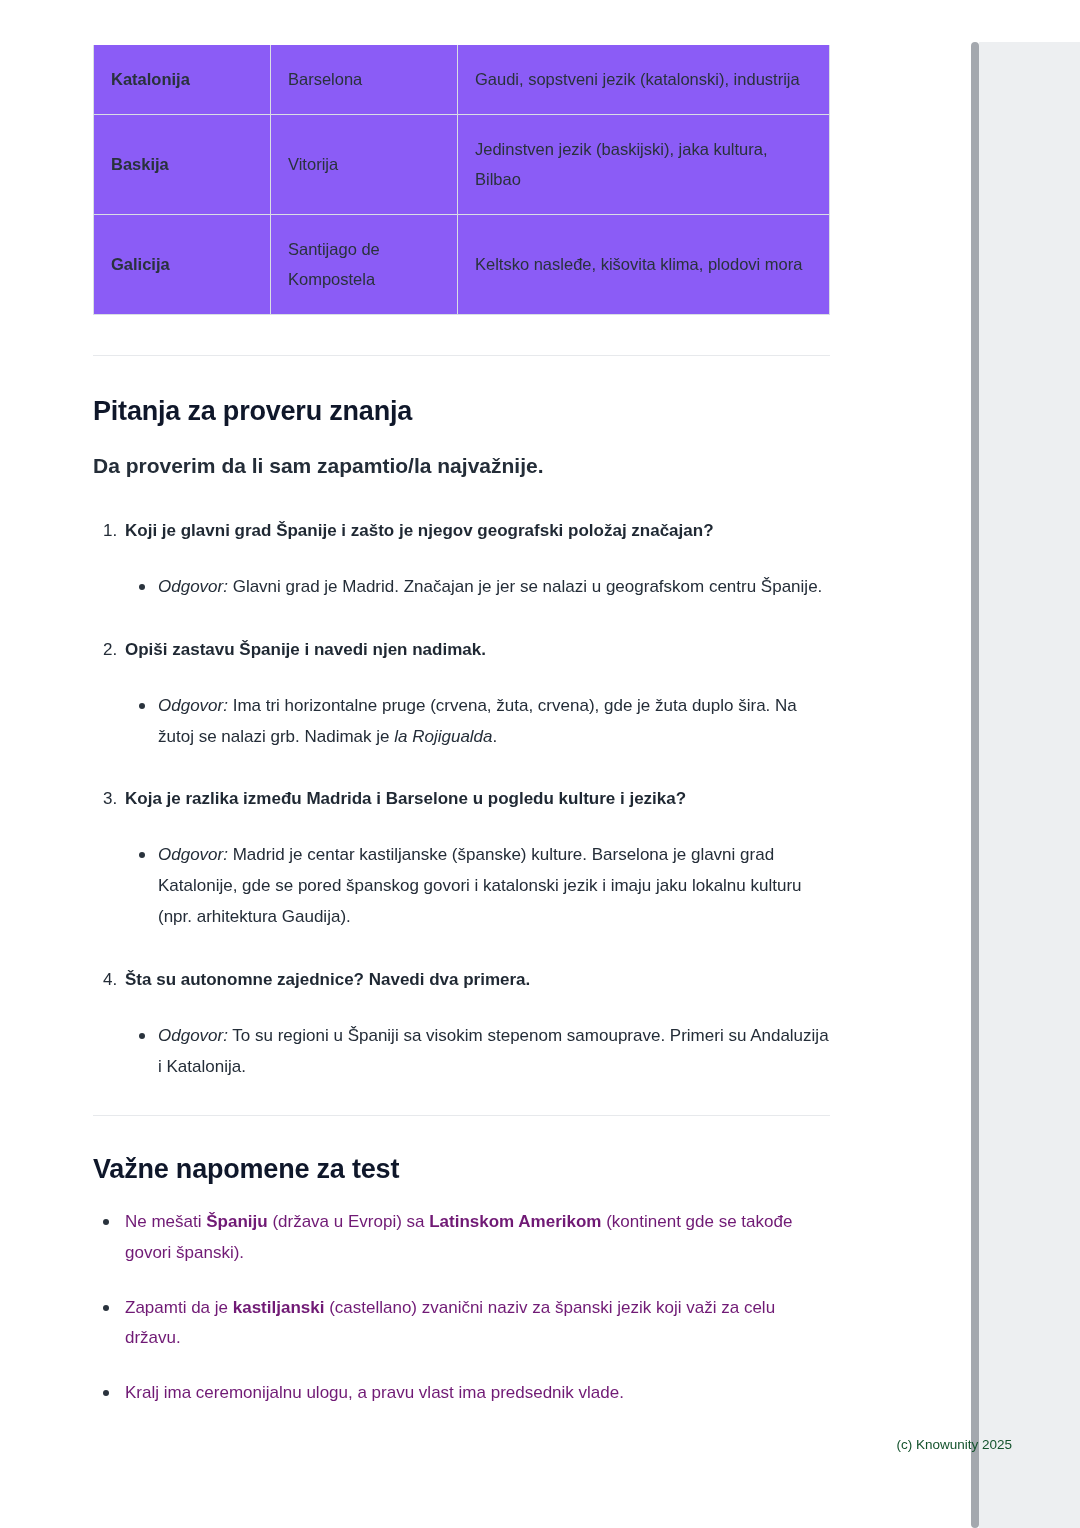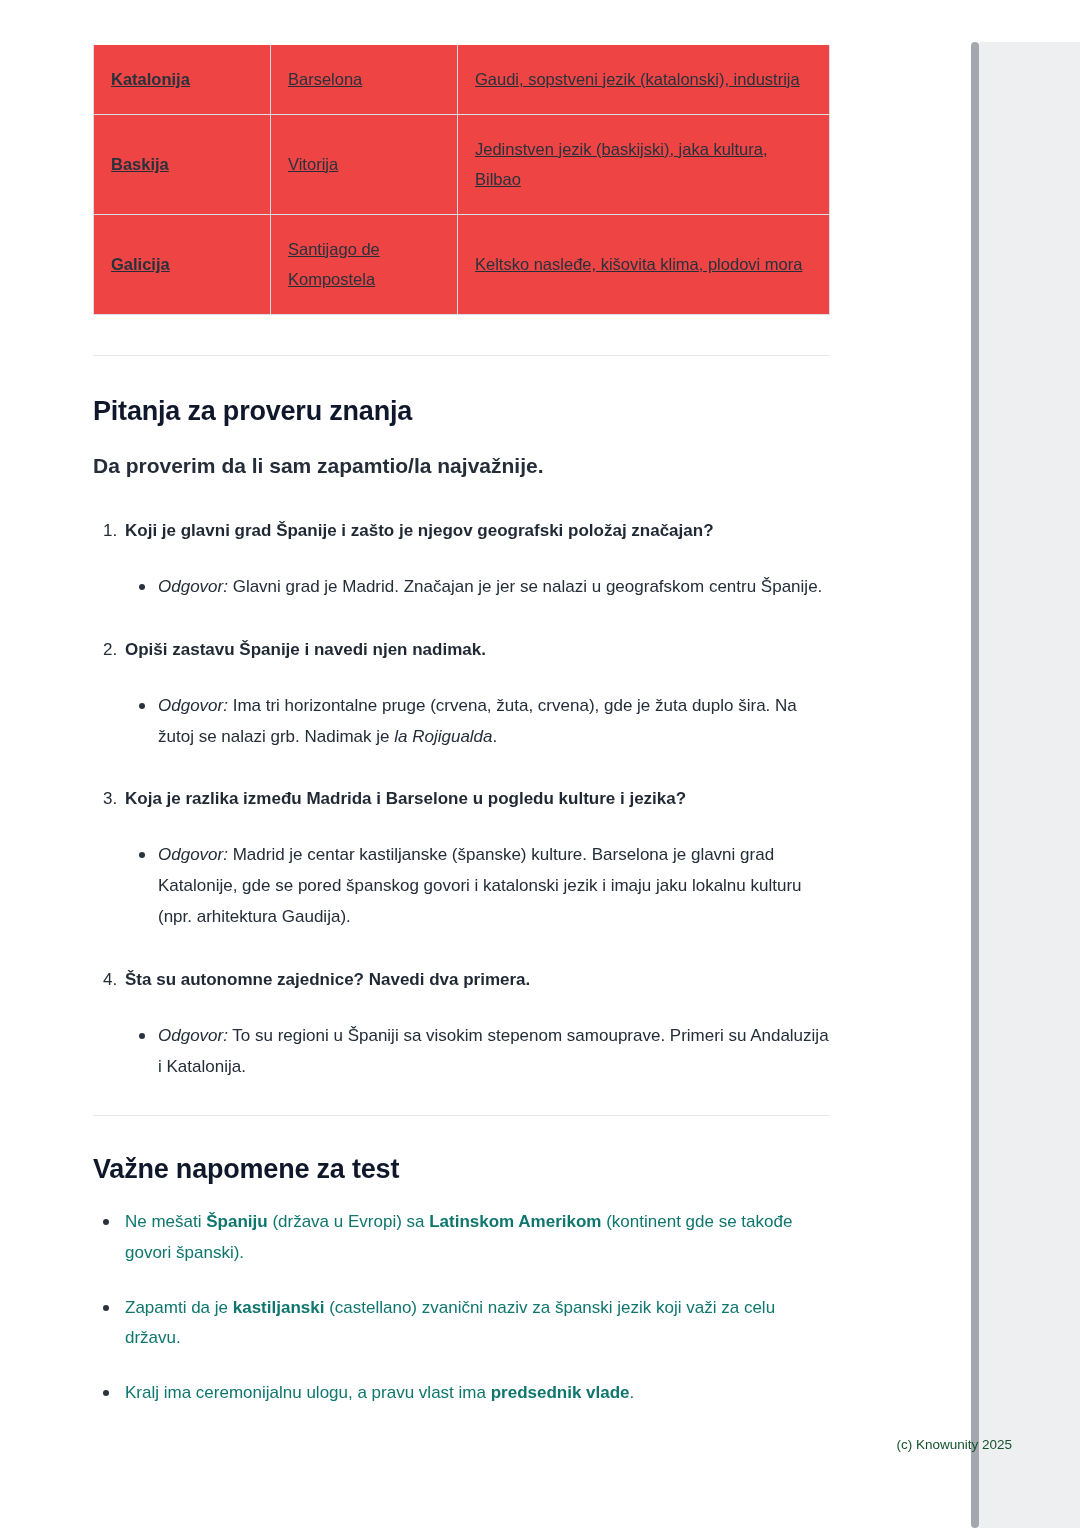--- a/index.html
+++ b/index.html
@@ -4,21 +4,21 @@
 <style>
   * { margin:0; padding:0; box-sizing:border-box; }
   html,body { width:1080px; height:1528px; }
   body {
     font-family:"Liberation Sans","DejaVu Sans",sans-serif;
     background:#ffffff; position:relative; overflow:hidden; color:#242d38;
   }
   .page { position:absolute; left:0; top:0; width:975px; height:1528px; background:#ffffff; }
   .content { width:737px; margin-left:93px; padding-top:45px; }
 
-  table.regions { width:100%; border-collapse:collapse; background:#ef4444;text-decoration:underline; }
+  table.regions { width:100%; border-collapse:collapse; background:#8b5cf6; }
   table.regions td {
     border:1px solid #d9dee4; padding:19px 17px; font-size:16.5px;
     line-height:1.85; vertical-align:middle; color:#29323c;
   }
   table.regions tr:first-child td { border-top:none; }
   td.col-region { width:177px; font-weight:700; color:#212a34; }
   td.col-city { width:187px; }
 
   hr.divider { border:none; border-top:1px solid #e7e9ec; margin:40px 0; }
   hr.divider2 { border:none; border-top:1px solid #e7e9ec; margin:32px 0 38px; }
@@ -30,21 +30,21 @@
   .q-row { position:relative; padding-left:32px; }
   .q-num { position:absolute; left:10px; top:0; font-size:17px; line-height:1.75; color:#242d38; }
   .q-text { font-size:17px; font-weight:700; line-height:1.75; text-align:justify; color:#1f2833; }
   .a-row { position:relative; padding-left:65px; margin-top:26px; }
   .dot { position:absolute; width:6px; height:6px; border-radius:50%; background:#2a333d; top:12px; }
   .a-row .dot { left:46px; }
   .a-text { font-size:17px; line-height:1.82; color:#242d38; }
 
   .n-row { position:relative; padding-left:32px; margin-bottom:24px; }
   .n-row .dot { left:10px; }
-  .n-text { font-size:17px; line-height:1.82; color:#0f766e; }
+  .n-text { font-size:17px; line-height:1.82; color:#701a75; }
 
   .viewer-bg { position:absolute; left:979px; top:42px; width:101px; height:1486px; background:#edeff1; }
   .scroll-thumb { position:absolute; left:971px; top:42px; width:8px; height:1486px; background:#a4a8ae; border-radius:4px; z-index:3; }
   .watermark { position:absolute; top:1437px; right:68px; font-size:13.5px; color:#14532d; z-index:4; }
 </style>
 </head>
 <body>
 
 <div class="page">
   <div class="content">
@@ -128,21 +128,21 @@
       <div class="n-row">
         <span class="dot"></span>
         <div class="n-text"><span>Ne mešati </span><span style="font-weight: 700;">Španiju</span><span> (država u Evropi) sa </span><span style="font-weight: 700;">Latinskom Amerikom</span><span> (kontinent gde se takođe govori španski).</span></div>
       </div>
       <div class="n-row">
         <span class="dot"></span>
         <div class="n-text"><span>Zapamti da je </span><span style="font-weight: 700; text-align: center;">kastiljanski</span><span> (castellano) zvanični naziv za španski jezik koji važi za celu državu.</span></div>
       </div>
       <div class="n-row">
         <span class="dot"></span>
-        <div class="n-text"><span>Kralj ima ceremonijalnu ulogu, a pravu vlast ima </span><span style="font-weight: 700;">predsednik vlade</span><span>.</span></div>
+        <div class="n-text"><span>Kralj ima ceremonijalnu ulogu, a pravu vlast ima </span><span style="font-weight: 400;">predsednik vlade</span><span>.</span></div>
       </div>
     </section>
 
   </div>
 </div>
 
 <div class="viewer-bg"></div>
 <div class="scroll-thumb"></div>
 <div class="watermark">(c) Knowunity 2025</div>
 

